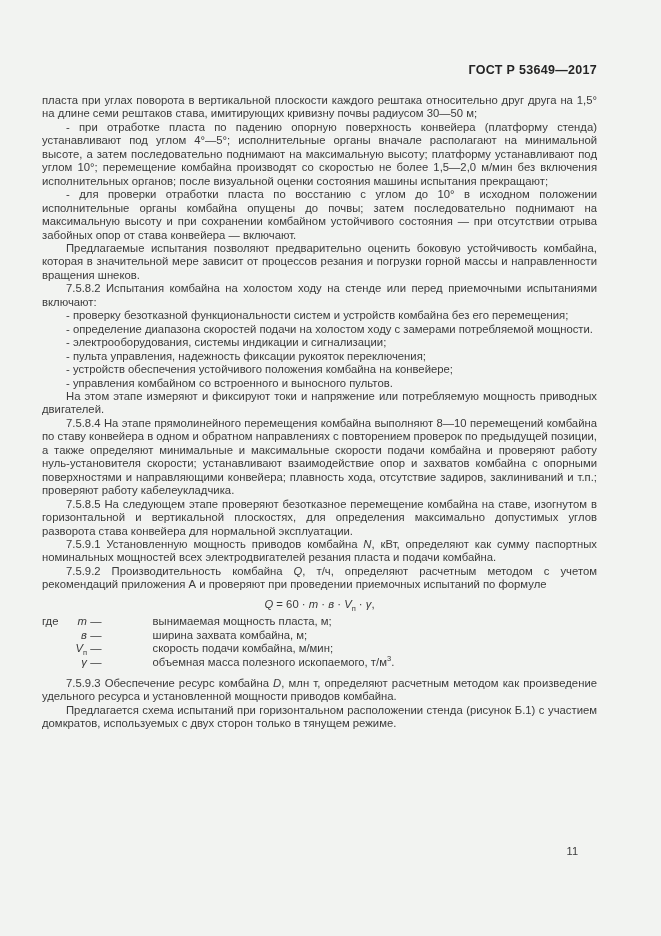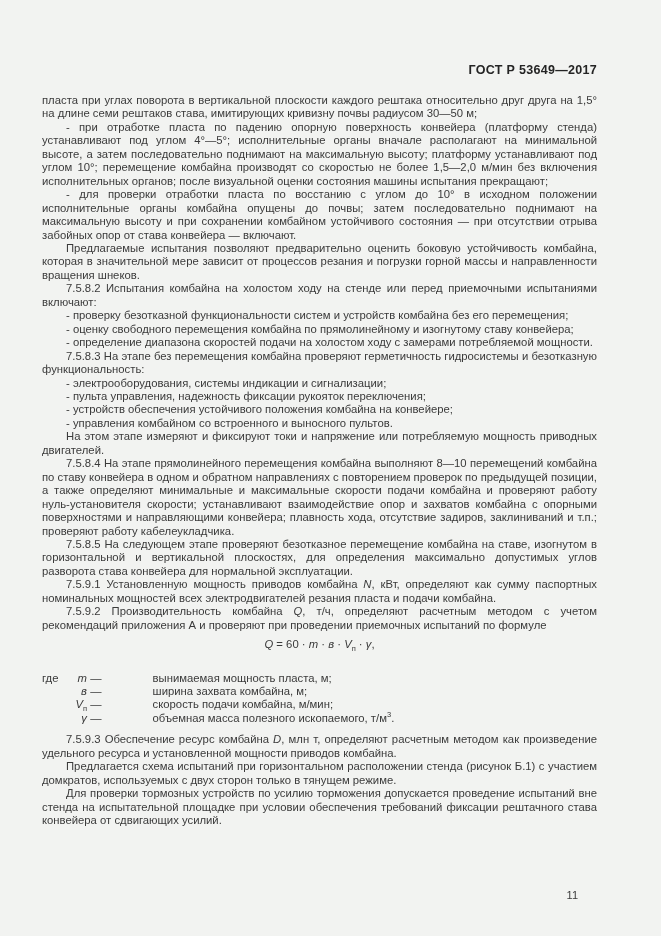--- a/index.html
+++ b/index.html
@@ -29,54 +29,51 @@
     color: #3a3a3a;
     text-align: justify;
   }
   .blk { margin: 0; }
   .indent { text-indent: 24px; }
   .plain { text-indent: 0; }
   .heading { font-weight: bold; text-indent: 24px; }
   .formula {
     text-align: center;
     text-indent: 0;
-    margin: 6px 0 20px 0;
+    margin: 6px 0 4px 0;
   }
   .where { display: flex; text-align: left; }
   .where .w-lead { flex: none; width: 26px; }
   .where .w-var  { flex: none; width: 19px; text-align: right; }
   .where .w-dash { flex: none; white-space: pre; }
   .where .w-text { flex: 1; padding-left: 48px; }
   .where + .indent { margin-top: 8px; }
   .it { font-style: italic; }
   .doc sub, .doc sup { font-size: 7.5px; line-height: 0; }
   .page-number {
     position: absolute;
     top: 845px; right: 83px;
     font-size: 11px;
     color: #3a3a3a;
-    margin-top: 44px;
   }
 </style>
 </head>
 <body>
 
 <div class="page">
   <div class="page-header">ГОСТ Р 53649—2017</div>
 
   <div class="doc">
       <div class="blk plain"><span>пласта при углах поворота в вертикальной плоскости каждого рештака относительно друг друга на 1,5° на длине семи рештаков става, имитирующих кривизну почвы радиусом 30—50 м;</span></div>
       <div class="blk indent"><span>- при отработке пласта по падению опорную поверхность конвейера (платформу стенда) устанавливают под углом 4°—5°; исполнительные органы вначале располагают на минимальной высоте, а затем последовательно поднимают на максимальную высоту; платформу устанавливают под углом 10°; перемещение комбайна производят со скоростью не более 1,5—2,0 м/мин без включения исполнительных органов; после визуальной оценки состояния машины испытания прекращают;</span></div>
       <div class="blk indent"><span>- для проверки отработки пласта по восстанию с углом до 10° в исходном положении исполнительные органы комбайна опущены до почвы; затем последовательно поднимают на максимальную высоту и при сохранении комбайном устойчивого состояния — при отсутствии отрыва забойных опор от става конвейера — включают.</span></div>
       <div class="blk indent"><span>Предлагаемые испытания позволяют предварительно оценить боковую устойчивость комбайна, которая в значительной мере зависит от процессов резания и погрузки горной массы и направленности вращения шнеков.</span></div>
       <div class="blk indent"><span>7.5.8.2 Испытания комбайна на холостом ходу на стенде или перед приемочными испытаниями включают:</span></div>
       <div class="blk indent"><span>- проверку безотказной функциональности систем и устройств комбайна без его перемещения;</span></div>
-      <div class="blk indent"><span>- оценку свободного перемещения комбайна по прямолинейному и изогнутому ставу конвейера;</span></div>
       <div class="blk indent"><span>- определение диапазона скоростей подачи на холостом ходу с замерами потребляемой мощности.</span></div>
-      <div class="blk indent"><span>7.5.8.3 На этапе без перемещения комбайна проверяют герметичность гидросистемы и безотказную функциональность:</span></div>
       <div class="blk indent"><span>- электрооборудования, системы индикации и сигнализации;</span></div>
       <div class="blk indent"><span>- пульта управления, надежность фиксации рукояток переключения;</span></div>
       <div class="blk indent"><span>- устройств обеспечения устойчивого положения комбайна на конвейере;</span></div>
       <div class="blk indent"><span>- управления комбайном со встроенного и выносного пультов.</span></div>
       <div class="blk indent"><span>На этом этапе измеряют и фиксируют токи и напряжение или потребляемую мощность приводных двигателей.</span></div>
       <div class="blk indent"><span>7.5.8.4 На этапе прямолинейного перемещения комбайна выполняют 8—10 перемещений комбайна по ставу конвейера в одном и обратном направлениях с повторением проверок по предыдущей позиции, а также определяют минимальные и максимальные скорости подачи комбайна и проверяют работу нуль-установителя скорости; устанавливают взаимодействие опор и захватов комбайна с опорными поверхностями и направляющими конвейера; плавность хода, отсутствие задиров, заклиниваний и т.п.; проверяют работу кабелеукладчика.</span></div>
       <div class="blk indent"><span>7.5.8.5 На следующем этапе проверяют безотказное перемещение комбайна на ставе, изогнутом в горизонтальной и вертикальной плоскостях, для определения максимально допустимых углов разворота става конвейера для нормальной эксплуатации.</span></div>
       <div class="blk indent"><span>7.5.9.1 Установленную мощность приводов комбайна </span><span class="it">N</span><span>, кВт, определяют как сумму паспортных номинальных мощностей всех электродвигателей резания пласта и подачи комбайна.</span></div>
       <div class="blk indent"><span>7.5.9.2 Производительность комбайна </span><span class="it">Q</span><span>, т/ч, определяют расчетным методом с учетом рекомендаций приложения А и проверяют при проведении приемочных испытаний по формуле</span></div>
       <div class="blk formula"><span class="it">Q</span><span> = 60 · </span><span class="it">m</span><span> · </span><span class="it">в</span><span> · </span><span class="it">V</span><sub>п</sub><span> · </span><span class="it">γ</span><span>,</span></div>
@@ -99,17 +96,16 @@
         <span class="w-text"><span>скорость подачи комбайна, м/мин;</span></span>
       </div>
       <div class="blk where">
         <span class="w-lead"></span>
         <span class="w-var"><span class="it">γ</span></span>
         <span class="w-dash"> — </span>
         <span class="w-text"><span>объемная масса полезного ископаемого, т/м</span><sup>3</sup><span>.</span></span>
       </div>
       <div class="blk indent"><span>7.5.9.3 Обеспечение ресурс комбайна </span><span class="it">D</span><span>, млн т, определяют расчетным методом как произведение удельного ресурса и установленной мощности приводов комбайна.</span></div>
       <div class="blk indent"><span>Предлагается схема испытаний при горизонтальном расположении стенда (рисунок Б.1) с участием домкратов, используемых с двух сторон только в тянущем режиме.</span></div>
-      <div class="blk indent"><span>Для проверки тормозных устройств по усилию торможения допускается проведение испытаний вне стенда на испытательной площадке при условии обеспечения требований фиксации рештачного става конвейера от сдвигающих усилий.</span></div>
     </div>
 
   <div class="page-number">11</div>
 </div>
 
 </body></html>

